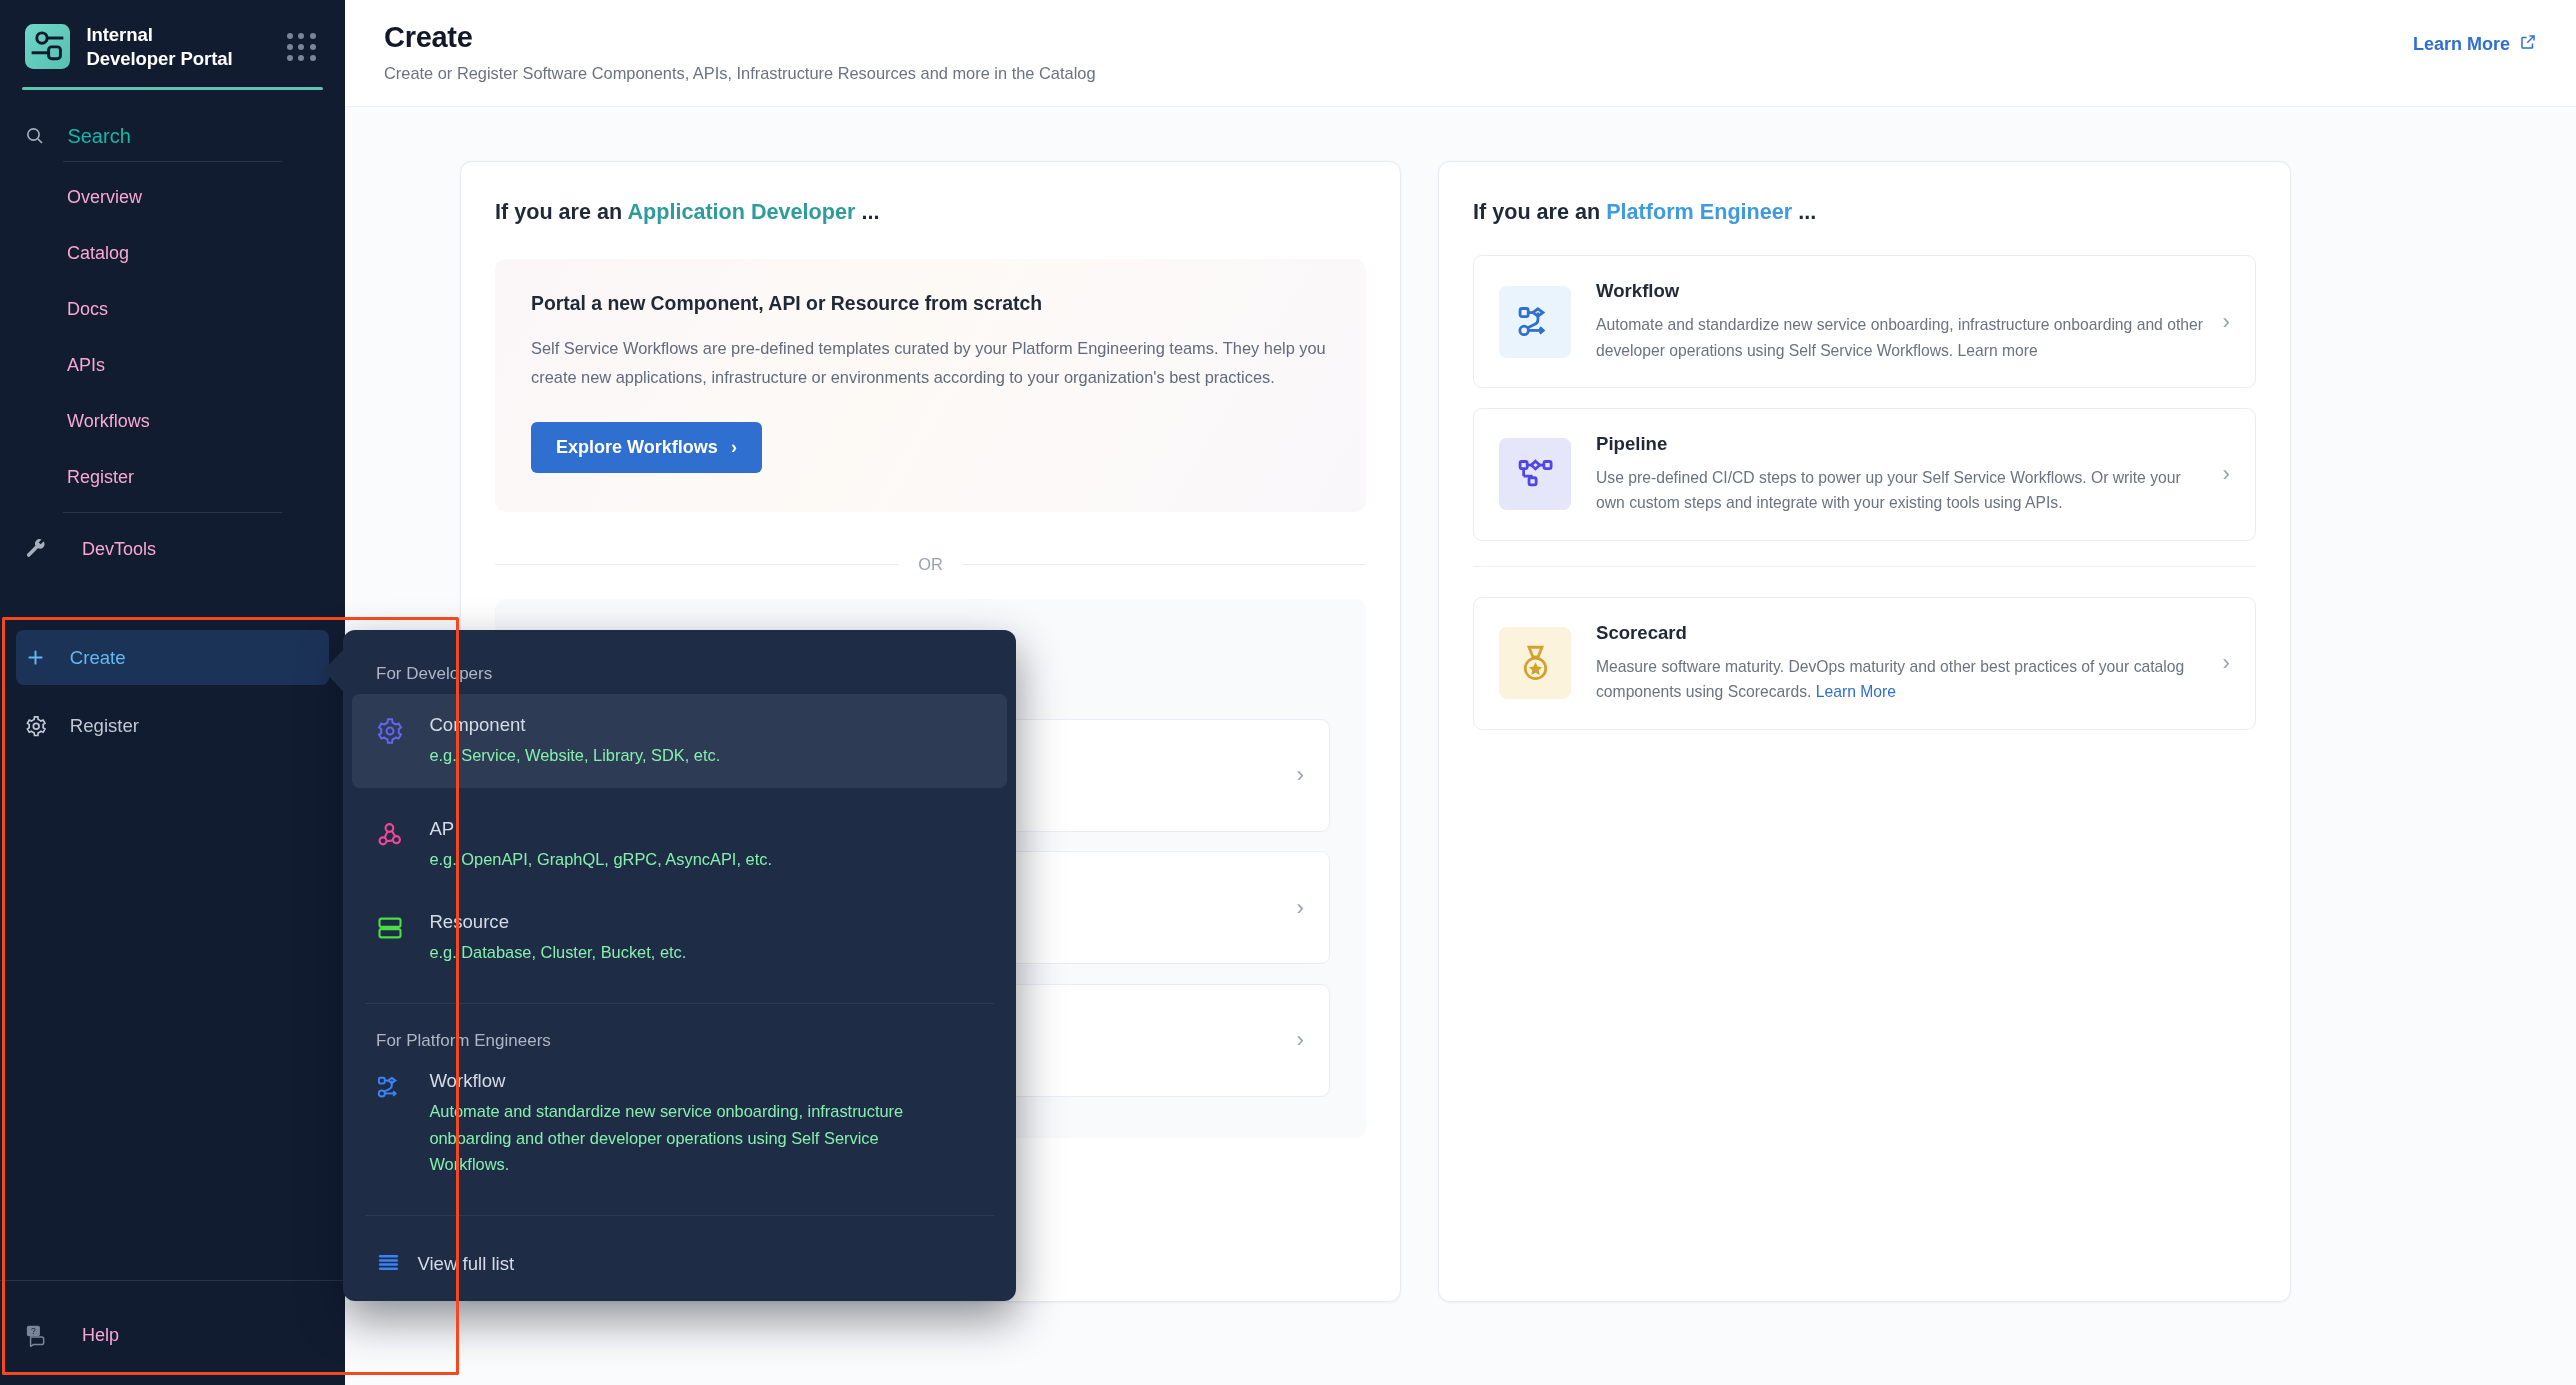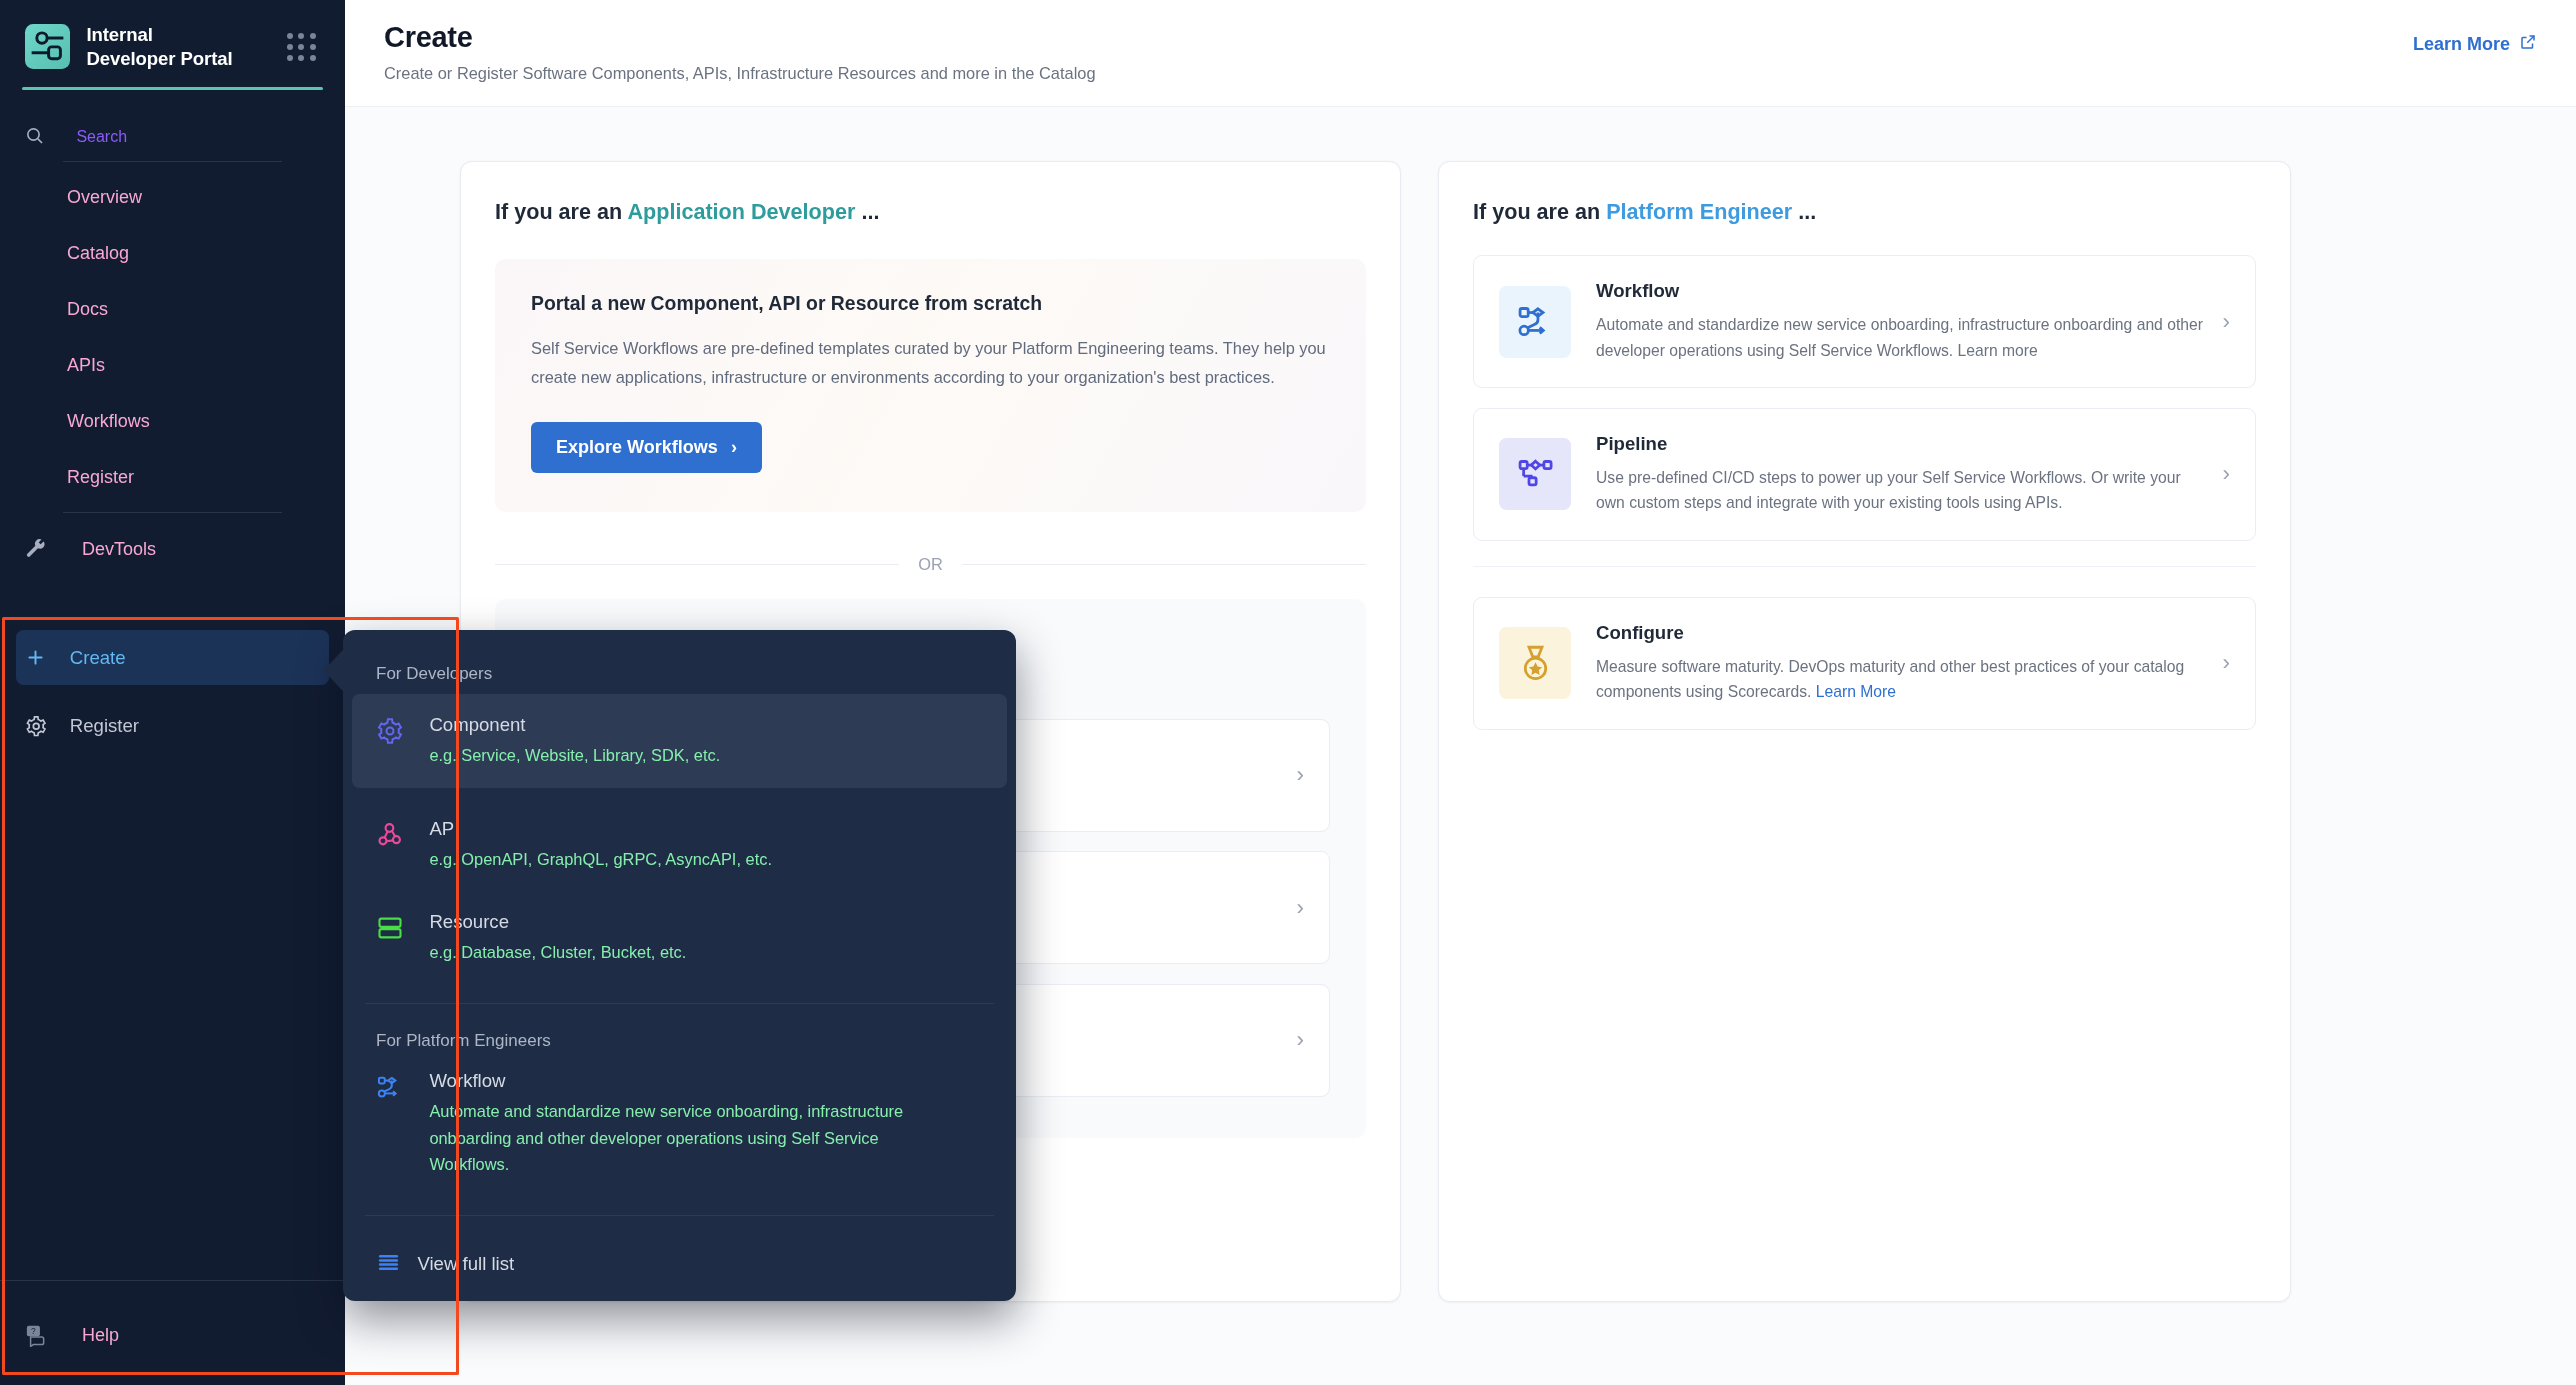--- a/index.html
+++ b/index.html
@@ -27,21 +27,21 @@
     margin-left:16.4px; color:#ffffff; font-size:18.6px; font-weight:700;
     line-height:1.28; letter-spacing:-0.1px; width:153px;
   }
   .apps-grid { margin-left:auto; display:grid; grid-template-columns:repeat(3,6px);
     grid-template-rows:repeat(3,6px); gap:5.2px; padding-right:4.5px; }
   .apps-grid i { display:block;width:6px;height:6px;border-radius:50%;background:#7B8499; }
 
   .sb-rule { height:3px; background:#5FC4AE; margin:16.4px 22.4px 0 22.4px; border-radius:1.5px; }
 
   .sb-search { display:flex; align-items:center; padding:0 25px; margin-top:27px; height:40px;}
-  .sb-search .txt { color:#8b5cf6; font-size:16px; margin-left:32px;}
+  .sb-search .txt { color:#14b8a6; font-size:20px; margin-left:23px;}
   .sb-sep { height:0.7px; background:#2A3448; margin:4.5px 63px 0 63px; }
 
   .sb-nav { padding-top:7.5px; }
   .sb-item {
     display:flex; align-items:center; height:56px; padding:0 25px; cursor:pointer;
     color:#f9a8d4; font-size:18px;
   }
   .sb-item .ico { width:31px; flex:0 0 31px; display:flex; align-items:center; }
   .sb-item .lbl { margin-left:26px; }
   .sb-item.plain .lbl { margin-left:42px; }
@@ -383,21 +383,21 @@
 
           <div class="opt">
             <span class="sq sq-amber">
               <svg width="39" height="39" viewBox="0 0 24 24" fill="none" stroke="#D4A02E" stroke-width="1.7">
                 <path d="M8 2 H16 L13.6 8 H10.4 Z"></path>
                 <circle cx="12" cy="15" r="6.3"></circle>
                 <path d="M12 11.3 l1.25 2.6 2.85.35-2.1 1.95.55 2.8L12 17.7l-2.55 1.3.55-2.8-2.1-1.95 2.85-.35z" fill="#D4A02E" stroke="none"></path>
               </svg>
             </span>
             <div class="body">
-              <div class="ttl">Configure</div>
+              <div class="ttl">Scorecard</div>
               <div class="desc"><span>Measure software maturity. DevOps maturity and other best practices of your catalog components using Scorecards. </span><a href="#">Learn More</a></div>
             </div>
             <span class="chev">›</span>
           </div>
 
         </div>
       </div>
 
     </div>
   </section>

